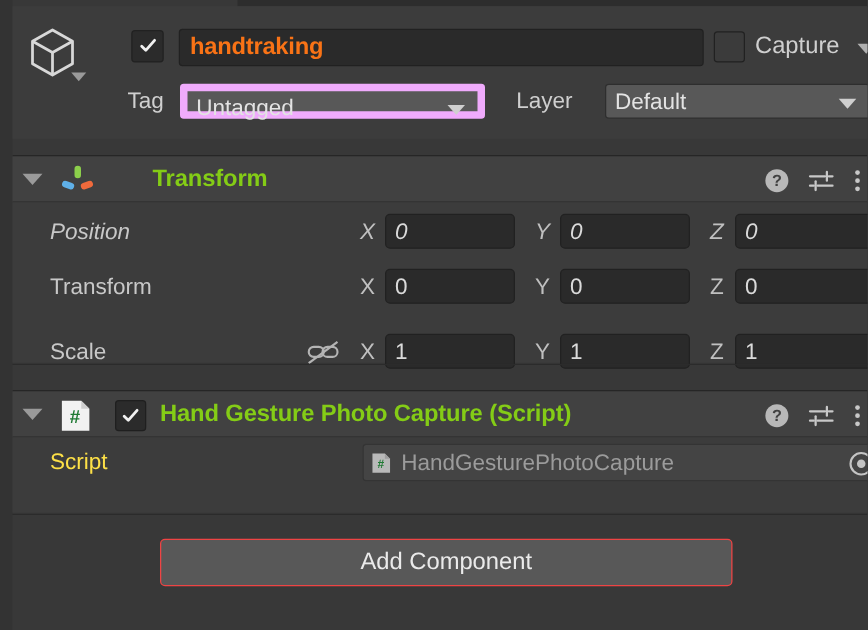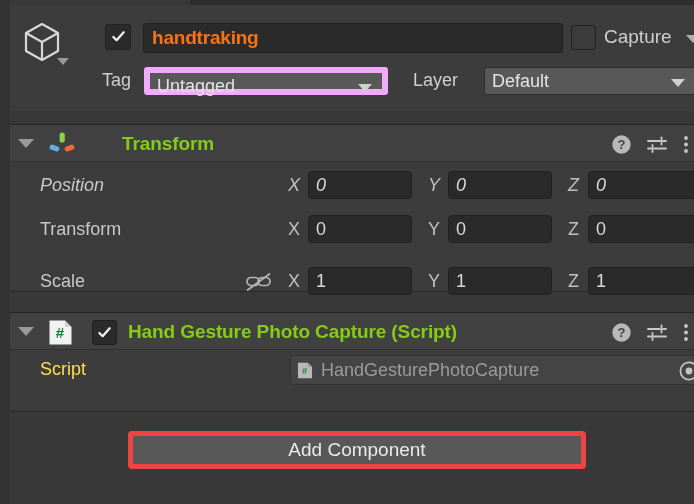--- a/index.html
+++ b/index.html
@@ -213,21 +213,21 @@
   
   .add-comp-wrap {
     position: absolute; left: 10px; top: 425px;
     width: 684px; height: 79px;
     background: #383838;
   }
   .add-comp-btn {
     position: absolute; left: 118px; top: 6px;
     width: 458px; height: 38px;
     background: #585858;
-    border: 5px solid #ef4444;
+    border: 1px solid #ef4444;
     border-radius: 4px;
     display: flex; align-items: center; justify-content: center;
     font-size: 19px; color: #eaeaea;
   }
   .sep {
     position: absolute; left: 10px;
     width: 684px; height: 1px;
     background: #2b2b2b;
   }
 </style>

